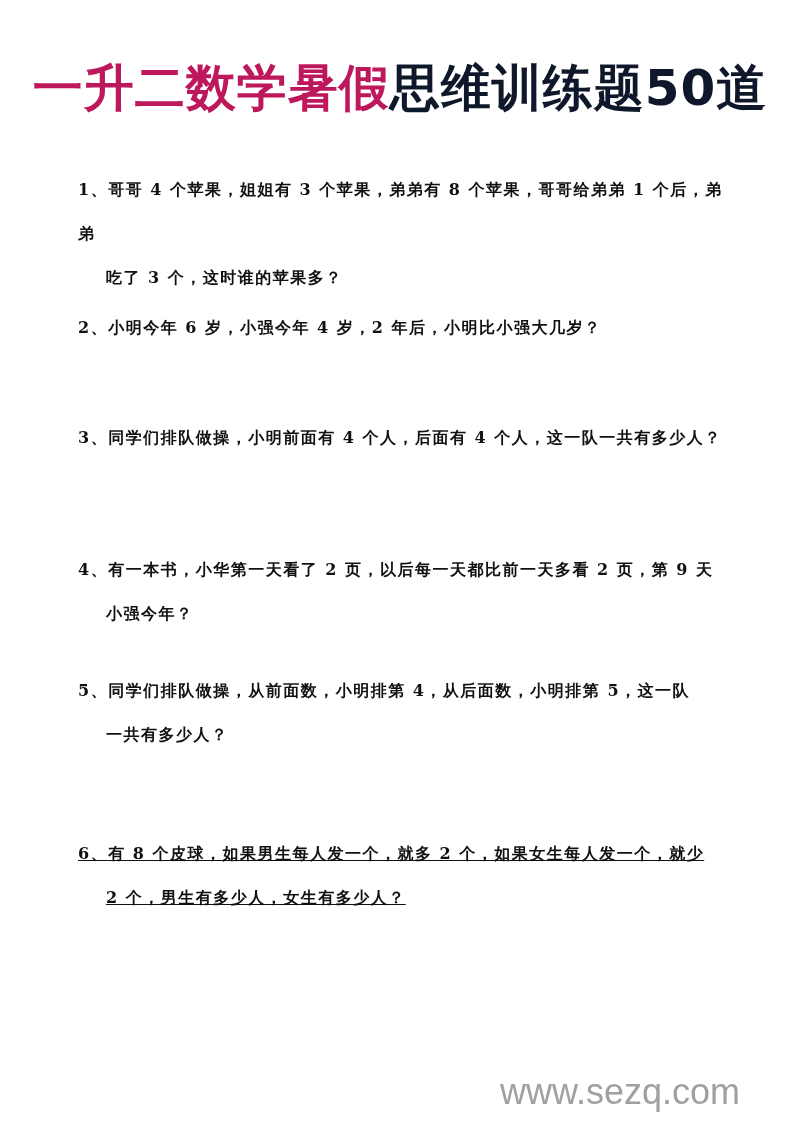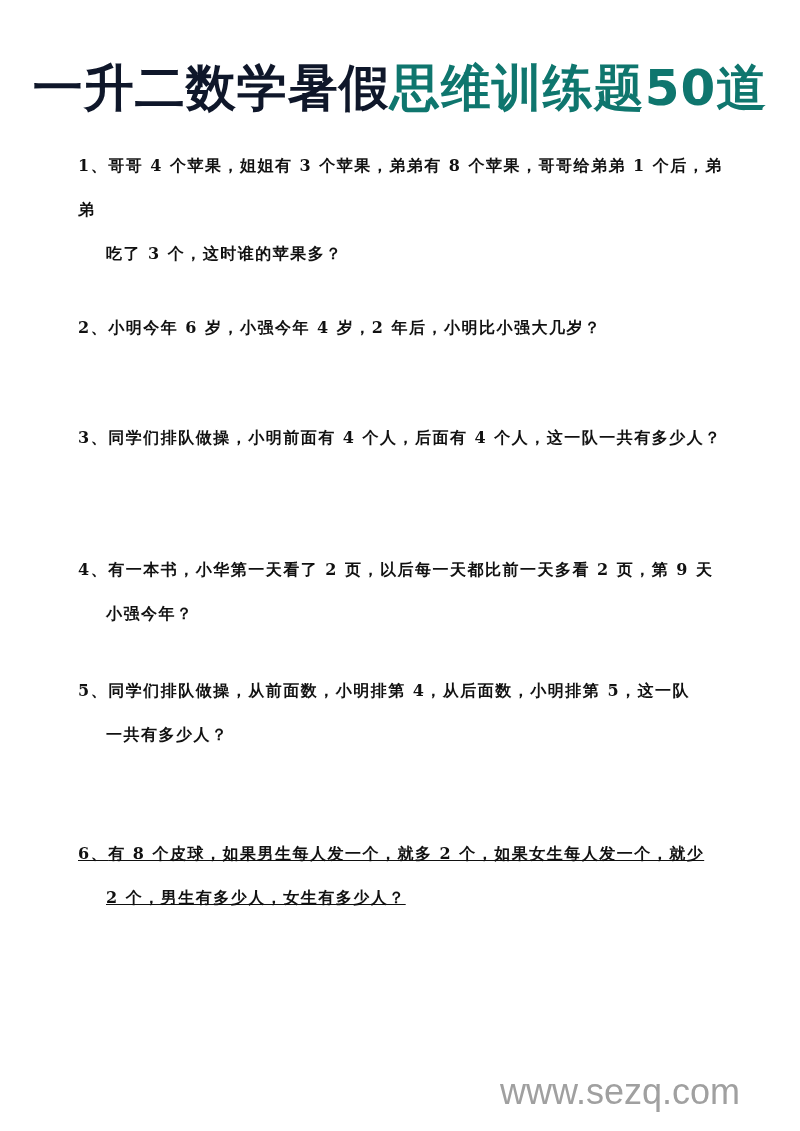--- a/index.html
+++ b/index.html
@@ -1,31 +1,31 @@
 <!DOCTYPE html>
 <html><head>
 <meta charset="utf-8">
 <style>
   html, body { margin: 0; padding: 0; background: #ffffff; }
   body { width: 800px; height: 1131px; position: relative; overflow: hidden; font-family: "DejaVu Serif", "Liberation Serif", serif; color: #111; }
   .title { position: absolute; top: 58px; left: 0; width: 800px; text-align: center; font-family: "DejaVu Sans", "Liberation Sans", sans-serif; font-weight: 900; font-size: 50px; letter-spacing: 1px; line-height: 60px; white-space: nowrap; }
-  .title .black { color: #0f172a; margin-top: 19px; }
-  .title .red { color: #0f766e; text-align: right; }
+  .title .black { color: #be185d; margin-top: 19px; }
+  .title .red { color: #0f172a; text-align: right; }
   .q { position: absolute; left: 78px; width: 660px; font-size: 16px; font-weight: bold; line-height: 44px; letter-spacing: 1.5px; }
   .q .line2 { padding-left: 28px; display: block; }
   .watermark { position: absolute; left: 500px; top: 1058px; font-family: "Liberation Sans", "DejaVu Sans", sans-serif; font-size: 36px; color: #a0a0a0; margin-top: 13px; }
 </style>
 </head>
 <body>
 
 <div class="title">
   <span class="black">一升二数学暑假</span><span class="red">思维训练题50道</span>
 </div>
 
-<div class="q" style="top:144px;">
+<div class="q" style="top:168px;">
   <span>1、</span><span>哥哥 4 个苹果，姐姐有 3 个苹果，弟弟有 8 个苹果，哥哥给弟弟 1 个后，弟弟</span>
   <span class="line2">吃了 3 个，这时谁的苹果多？</span>
 </div>
 
 <div class="q" style="top:306px;">
   <span>2、</span><span>小明今年 6 岁，小强今年 4 岁，2 年后，小明比小强大几岁？</span>
 </div>
 
 <div class="q" style="top:416px;">
   <span>3、</span><span>同学们排队做操，小明前面有 4 个人，后面有 4 个人，这一队一共有多少人？</span>

